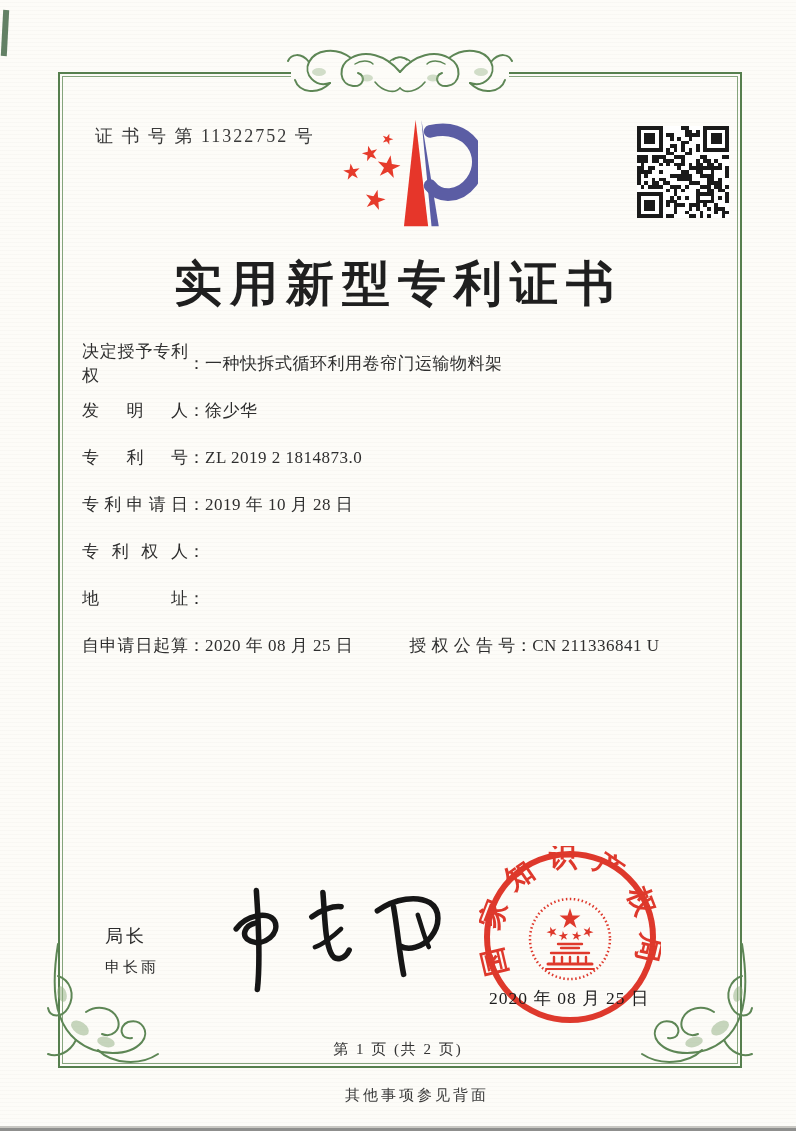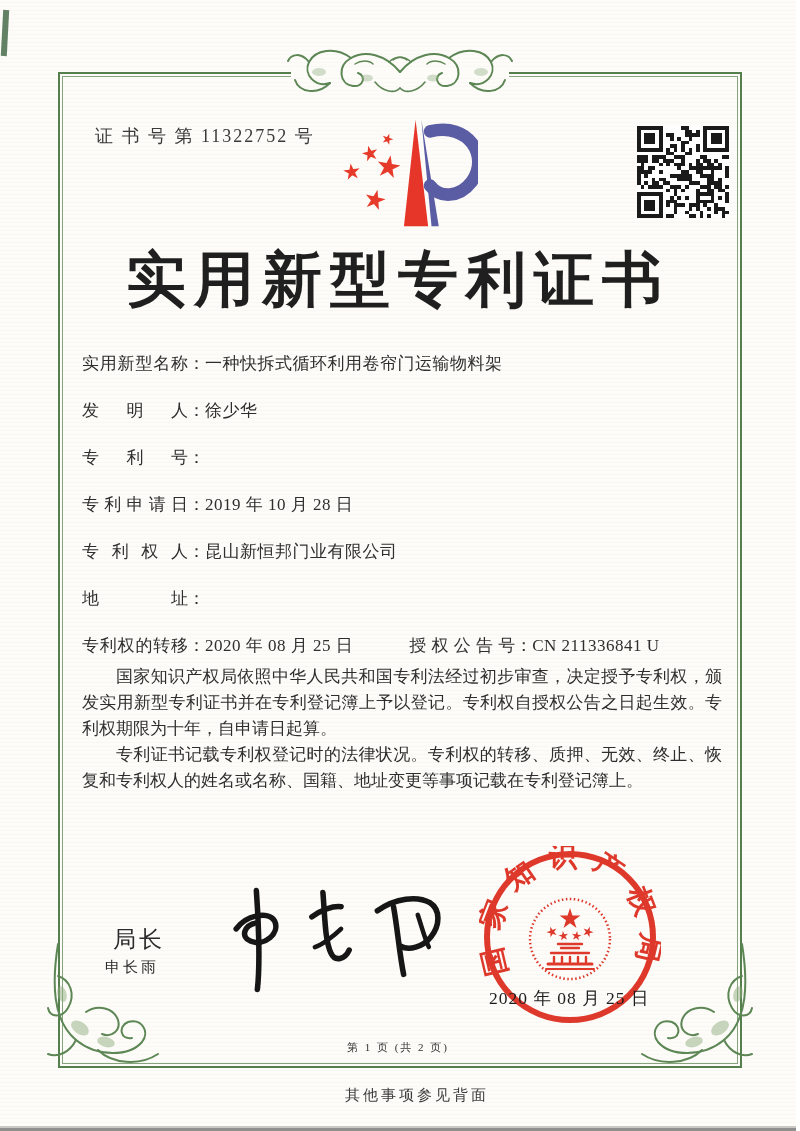--- a/index.html
+++ b/index.html
@@ -19,42 +19,42 @@
   }
   .ornament{position:absolute;pointer-events:none;}
   .orn-top{left:285px;top:42px;width:230px;height:60px;}
   .orn-bl{left:40px;top:942px;width:132px;height:132px;}
   .orn-br{left:628px;top:942px;width:132px;height:132px;}
   
   .cert-no{position:absolute;left:95px;top:124px;font-size:18px;letter-spacing:2px;color:#3a3a3a;}
   .logo{position:absolute;left:328px;top:116px;width:150px;height:116px;}
   .qr{position:absolute;left:637px;top:126px;width:92px;height:92px;}
   .title{
-    position:absolute;left:0;top:240px;width:100%;text-align:center;
-    font-size:60px;font-weight:600;letter-spacing:8px;color:#1f1f1f;
+    position:absolute;left:0;top:252px;width:100%;text-align:center;
+    font-size:48px;font-weight:600;letter-spacing:8px;color:#1f1f1f;
   }
   
   .fields{position:absolute;left:82px;top:340px;width:650px;}
   .f-row{height:47px;line-height:24px;font-size:17px;display:flex;align-items:center;color:#2e2e2e;}
   .f-label{display:inline-block;width:106px;text-align:justify;text-align-last:justify;flex:none;}
   .f-colon{flex:none;}
   .f-value{margin-left:0;letter-spacing:.5px;}
   .f-pair2{margin-left:56px;display:flex;justify-content:center;}
   
   .bodytext{position:absolute;left:82px;top:664px;width:640px;font-size:17px;line-height:26px;
     text-align:justify;color:#2e2e2e;}
   .bodytext p{margin:0;text-indent:2em;}
   
-  .sig-title{position:absolute;left:105px;top:924px;font-size:23px;letter-spacing:3px;margin-left:8px;}
+  .sig-title{position:absolute;left:105px;top:924px;font-size:18px;letter-spacing:3px;}
   .sig-name{position:absolute;left:105px;top:958px;font-size:15px;letter-spacing:3px;}
   .sig-hand{position:absolute;left:216px;top:876px;width:232px;height:122px;}
   .seal{position:absolute;left:479px;top:846px;width:182px;height:182px;opacity:.93;mix-blend-mode:multiply;}
   .seal-date{position:absolute;left:489px;top:986px;font-size:17.5px;letter-spacing:1px;color:#1d1d1d;}
   
-  .page-ind{position:absolute;left:0;top:1040px;width:100%;text-align:center;font-size:11px;letter-spacing:2px;color:#333;}
+  .page-ind{position:absolute;left:0;top:1040px;width:100%;text-align:center;font-size:15px;letter-spacing:2px;color:#333;}
   .back-note{position:absolute;left:0;top:1086px;width:100%;text-align:center;font-size:15px;letter-spacing:3px;color:#3a3a3a;padding-left:19px;}
   
   .scan-bottom{position:absolute;left:0;bottom:0;width:100%;height:7px;
     background:linear-gradient(0deg,#8f8f8d 0 3px,#c9c8c3 3px 5px,transparent 5px);}
   .scan-corner{position:absolute;left:2px;top:10px;width:6px;height:46px;background:#3c6140;transform:rotate(3deg);opacity:.8;}
 </style>
 </head>
 <body>
 
 <div class="page">
@@ -329,63 +329,59 @@
       <rect x="20" y="2" width="3" height="3" fill="#1a1a1a"></rect>
       <rect x="0" y="18" width="7" height="7" fill="#1a1a1a"></rect>
       <rect x="1" y="19" width="5" height="5" fill="#ffffff"></rect>
       <rect x="2" y="20" width="3" height="3" fill="#1a1a1a"></rect>
     </svg>
 
   <div class="title">实用新型专利证书</div>
 
   <div class="fields">
     <div class="f-row">
-      <span class="f-label">实用新型名称</span>
+      <span class="f-label">决定授予专利权</span>
         <span class="f-colon">：</span>
       <span class="f-value">一种快拆式循环利用卷帘门运输物料架</span>
     </div>
     <div class="f-row">
       <span class="f-label">发明人</span>
         <span class="f-colon">：</span>
       <span class="f-value">徐少华</span>
     </div>
     <div class="f-row">
       <span class="f-label">专利号</span>
         <span class="f-colon">：</span>
+      <span class="f-value">ZL 2019 2 1814873.0</span>
     </div>
     <div class="f-row">
       <span class="f-label">专利申请日</span>
         <span class="f-colon">：</span>
       <span class="f-value">2019 年 10 月 28 日</span>
     </div>
     <div class="f-row">
       <span class="f-label">专利权人</span>
         <span class="f-colon">：</span>
-      <span class="f-value">昆山新恒邦门业有限公司</span>
     </div>
     <div class="f-row">
       <span class="f-label">地址</span>
         <span class="f-colon">：</span>
     </div>
     <div class="f-row">
-      <span class="f-label">专利权的转移</span>
+      <span class="f-label">自申请日起算</span>
         <span class="f-colon">：</span>
       <span class="f-value">2020 年 08 月 25 日</span>
       <span class="f-pair2">
         <span class="f-label">授权公告号</span>
           <span class="f-colon">：</span>
         <span class="f-value">CN 211336841 U</span>
       </span>
     </div>
   </div>
 
-  <div class="bodytext">
-    <p>国家知识产权局依照中华人民共和国专利法经过初步审查，决定授予专利权，颁发实用新型专利证书并在专利登记簿上予以登记。专利权自授权公告之日起生效。专利权期限为十年，自申请日起算。</p>
-    <p>专利证书记载专利权登记时的法律状况。专利权的转移、质押、无效、终止、恢复和专利权人的姓名或名称、国籍、地址变更等事项记载在专利登记簿上。</p>
-  </div>
 
   <div class="sig-title">局长</div>
   <div class="sig-name">申长雨</div>
   <svg class="sig-hand" viewBox="0 0 230 120">
     <g fill="none" stroke="#161616" stroke-width="5.5" stroke-linecap="round" stroke-linejoin="round">
       <path d="M20,52 C30,38 52,34 58,44 C64,56 48,70 34,64 C24,60 28,48 40,46"></path>
       <path d="M40,14 C42,40 44,86 41,112"></path>
       <path d="M95,40 C104,33 116,29 124,30"></path>
       <path d="M106,16 C108,40 108,64 114,76 C118,85 128,82 132,73"></path>
       <path d="M124,52 C116,60 104,68 98,70" stroke-width="4.5"></path>

